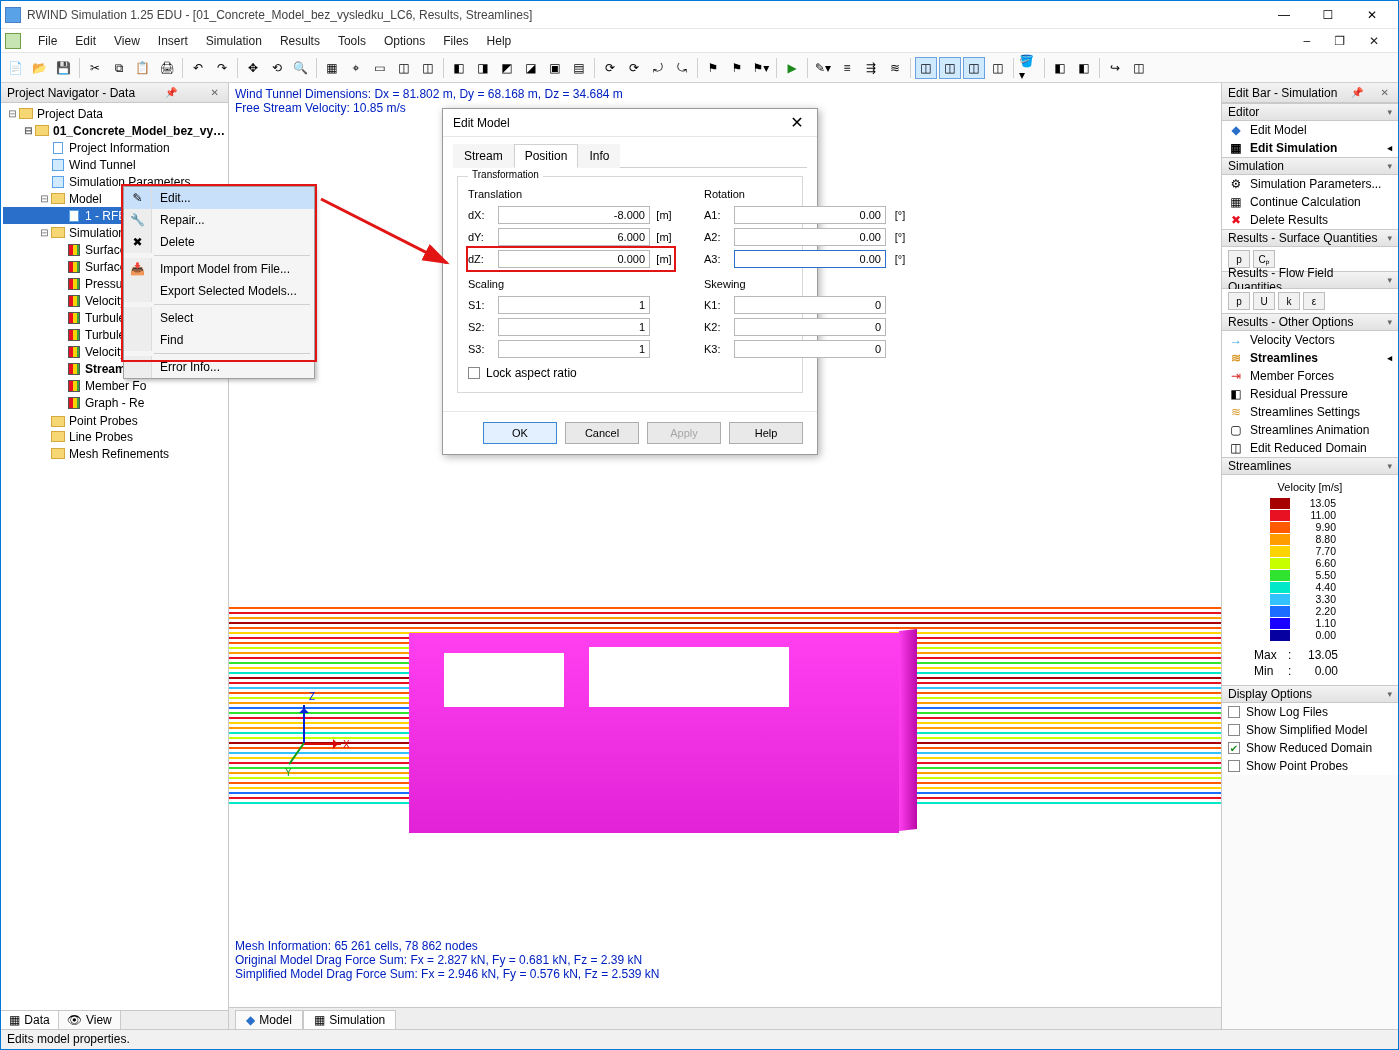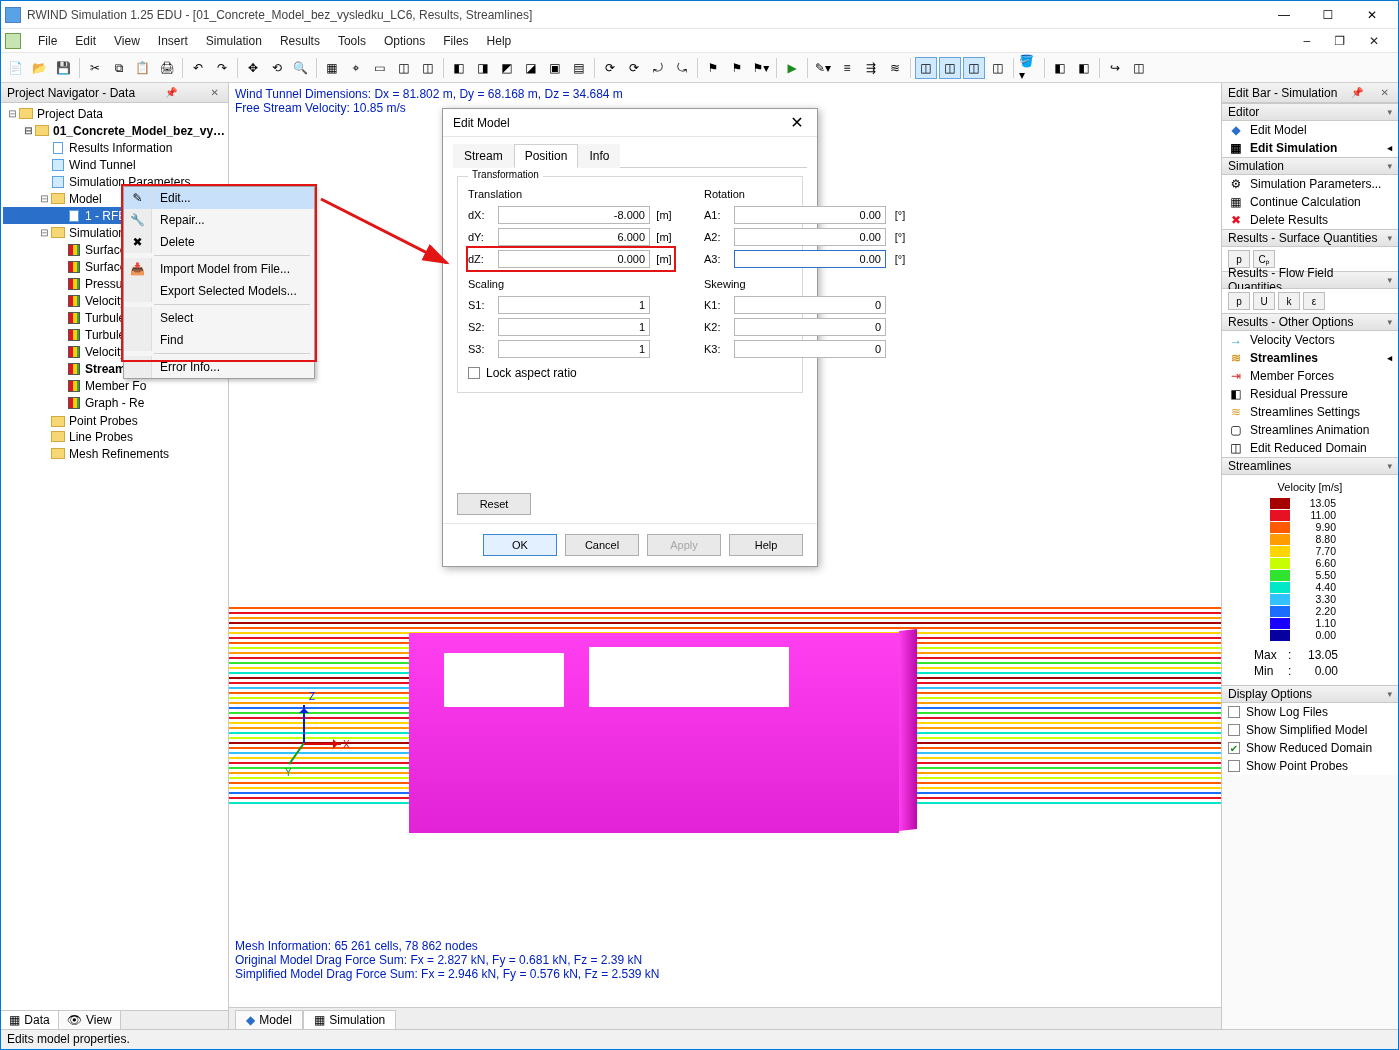--- a/index.html
+++ b/index.html
@@ -232,21 +232,21 @@
           <span class="ticon">
             <span class="folder-ico"></span>
           </span>
           <span class="lbl">01_Concrete_Model_bez_vysledku_</span>
         </div>
         <div class="tree-item" style="padding-left: 36px;">
           <span class="exp"></span>
           <span class="ticon">
             <span class="doc-ico"></span>
           </span>
-          <span class="lbl">Results Information</span>
+          <span class="lbl">Project Information</span>
         </div>
         <div class="tree-item" style="padding-left: 36px;">
           <span class="exp"></span>
           <span class="ticon">
             <span class="cfg-ico"></span>
           </span>
           <span class="lbl">Wind Tunnel</span>
         </div>
         <div class="tree-item" style="padding-left: 36px;">
           <span class="exp"></span>
@@ -731,21 +731,20 @@
               <span class="unit"></span>
             </div>
           <div class="field-row">
               <span class="lbl">K3:</span>
               <input class="inp" value="0" style="">
               <span class="unit"></span>
             </div>
         </div>
       </div>
     </div>
-    <div class="dlg-reset"><button class="btn">Reset</button></div>
   </div>
   <div class="dlg-foot">
     <button class="btn primary">OK</button>
     <button class="btn">Cancel</button>
     <button class="btn" disabled="">Apply</button>
     <button class="btn">Help</button>
   </div>
 </div>
 
 <div class="ctx-menu" id="ctx-menu">

